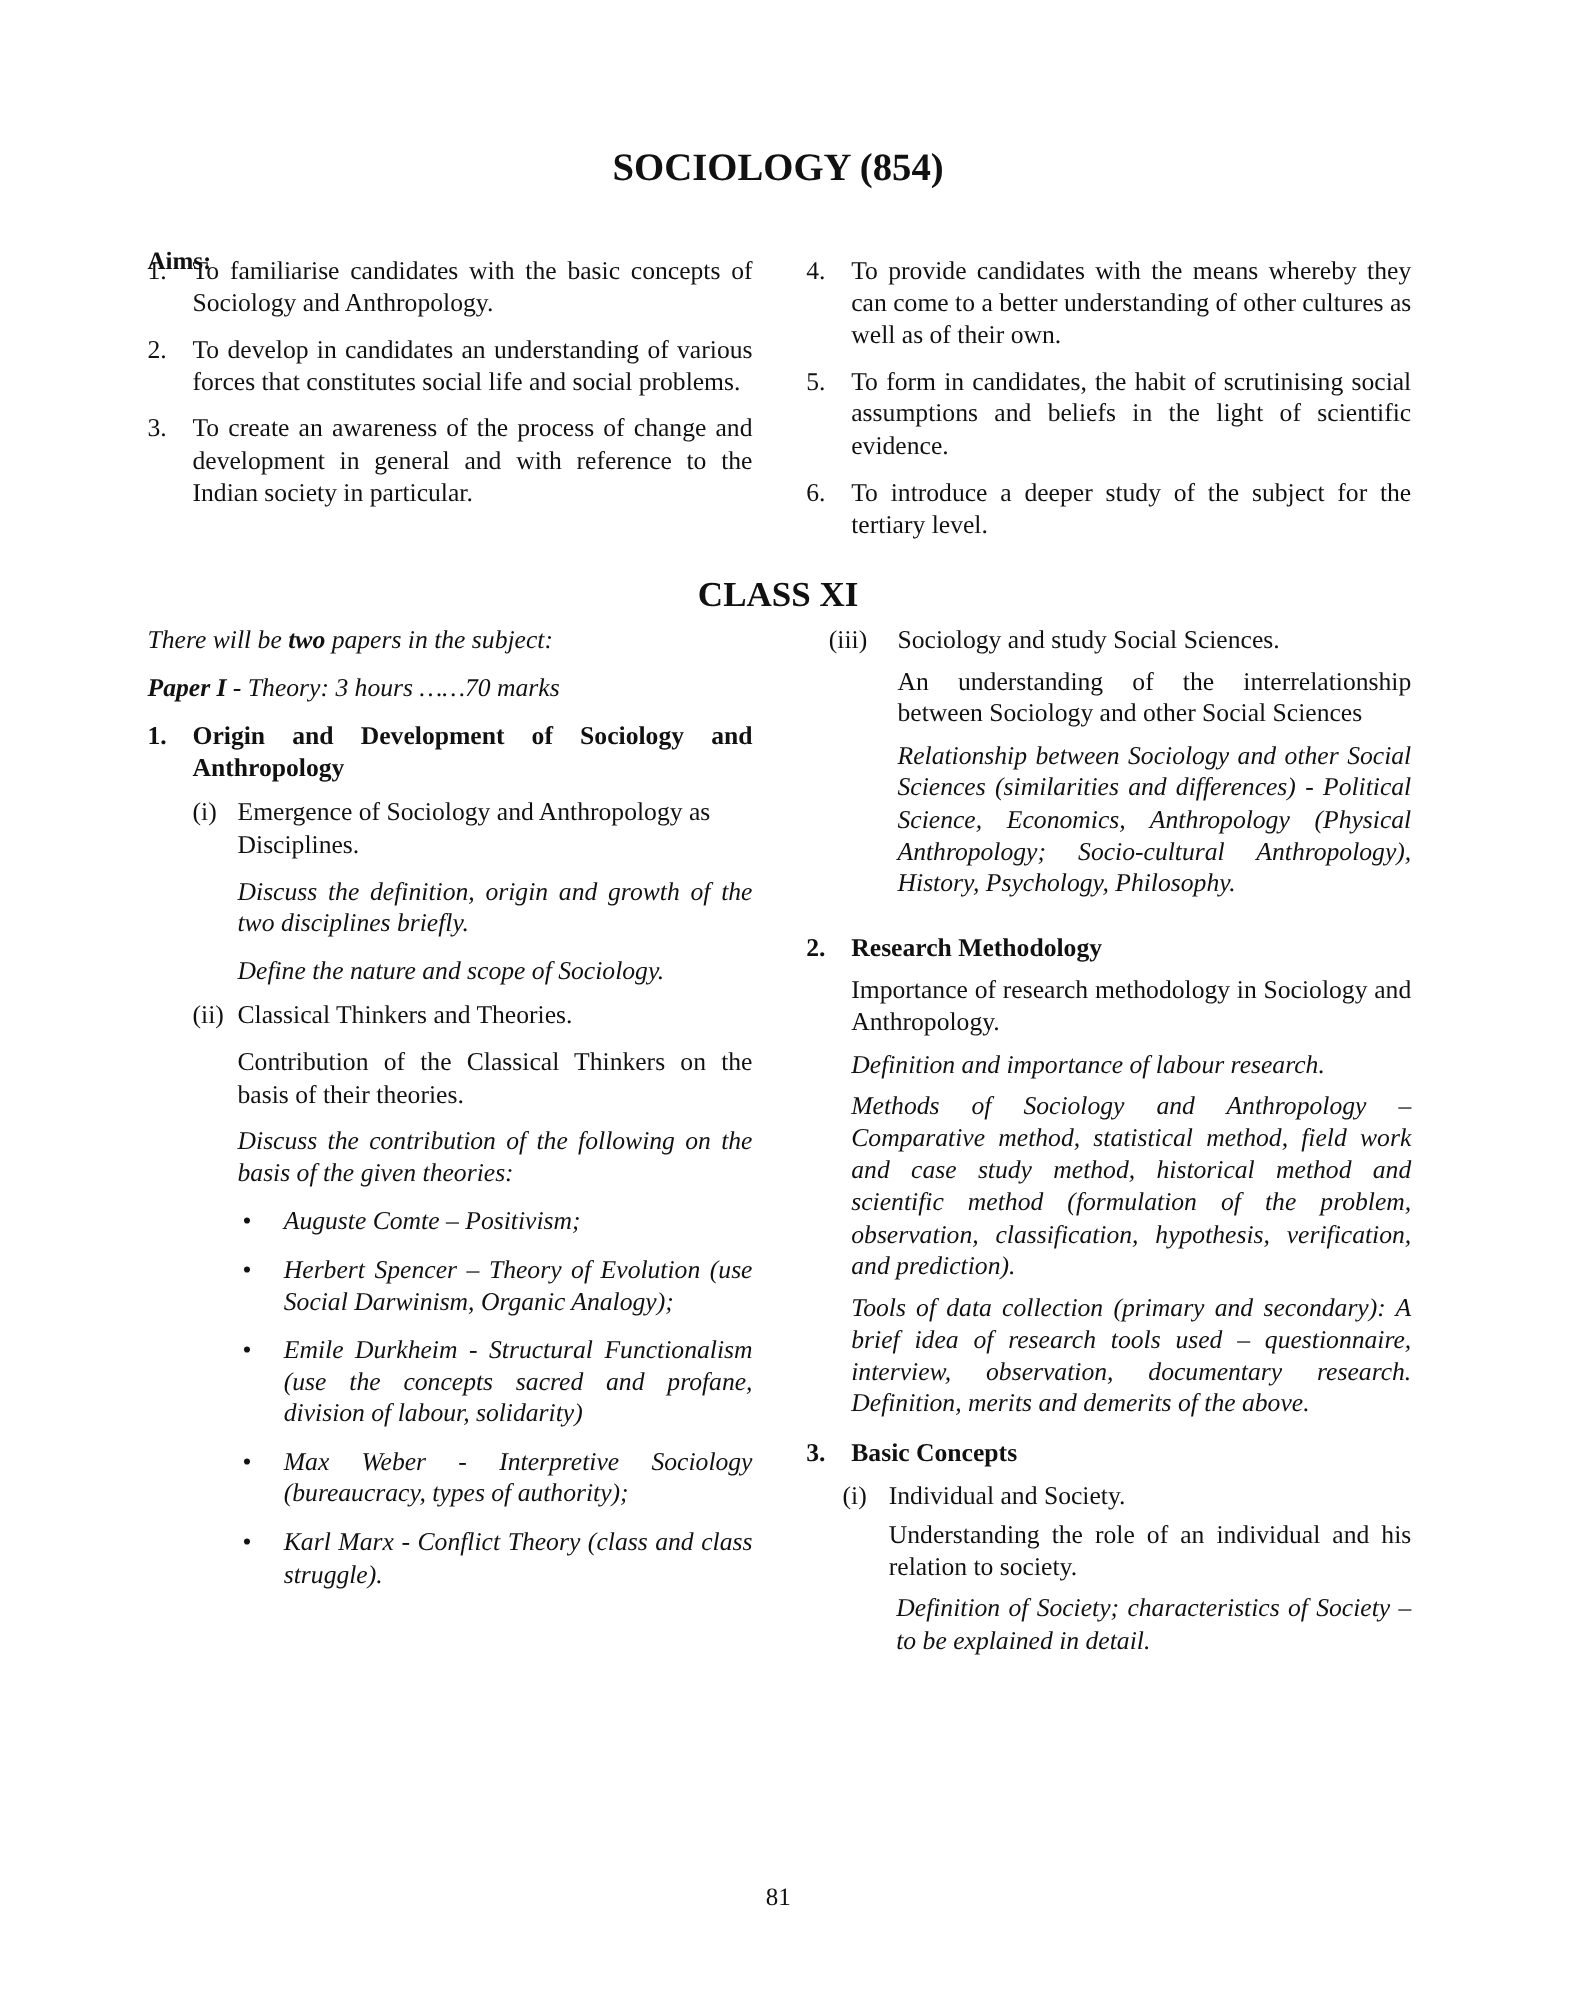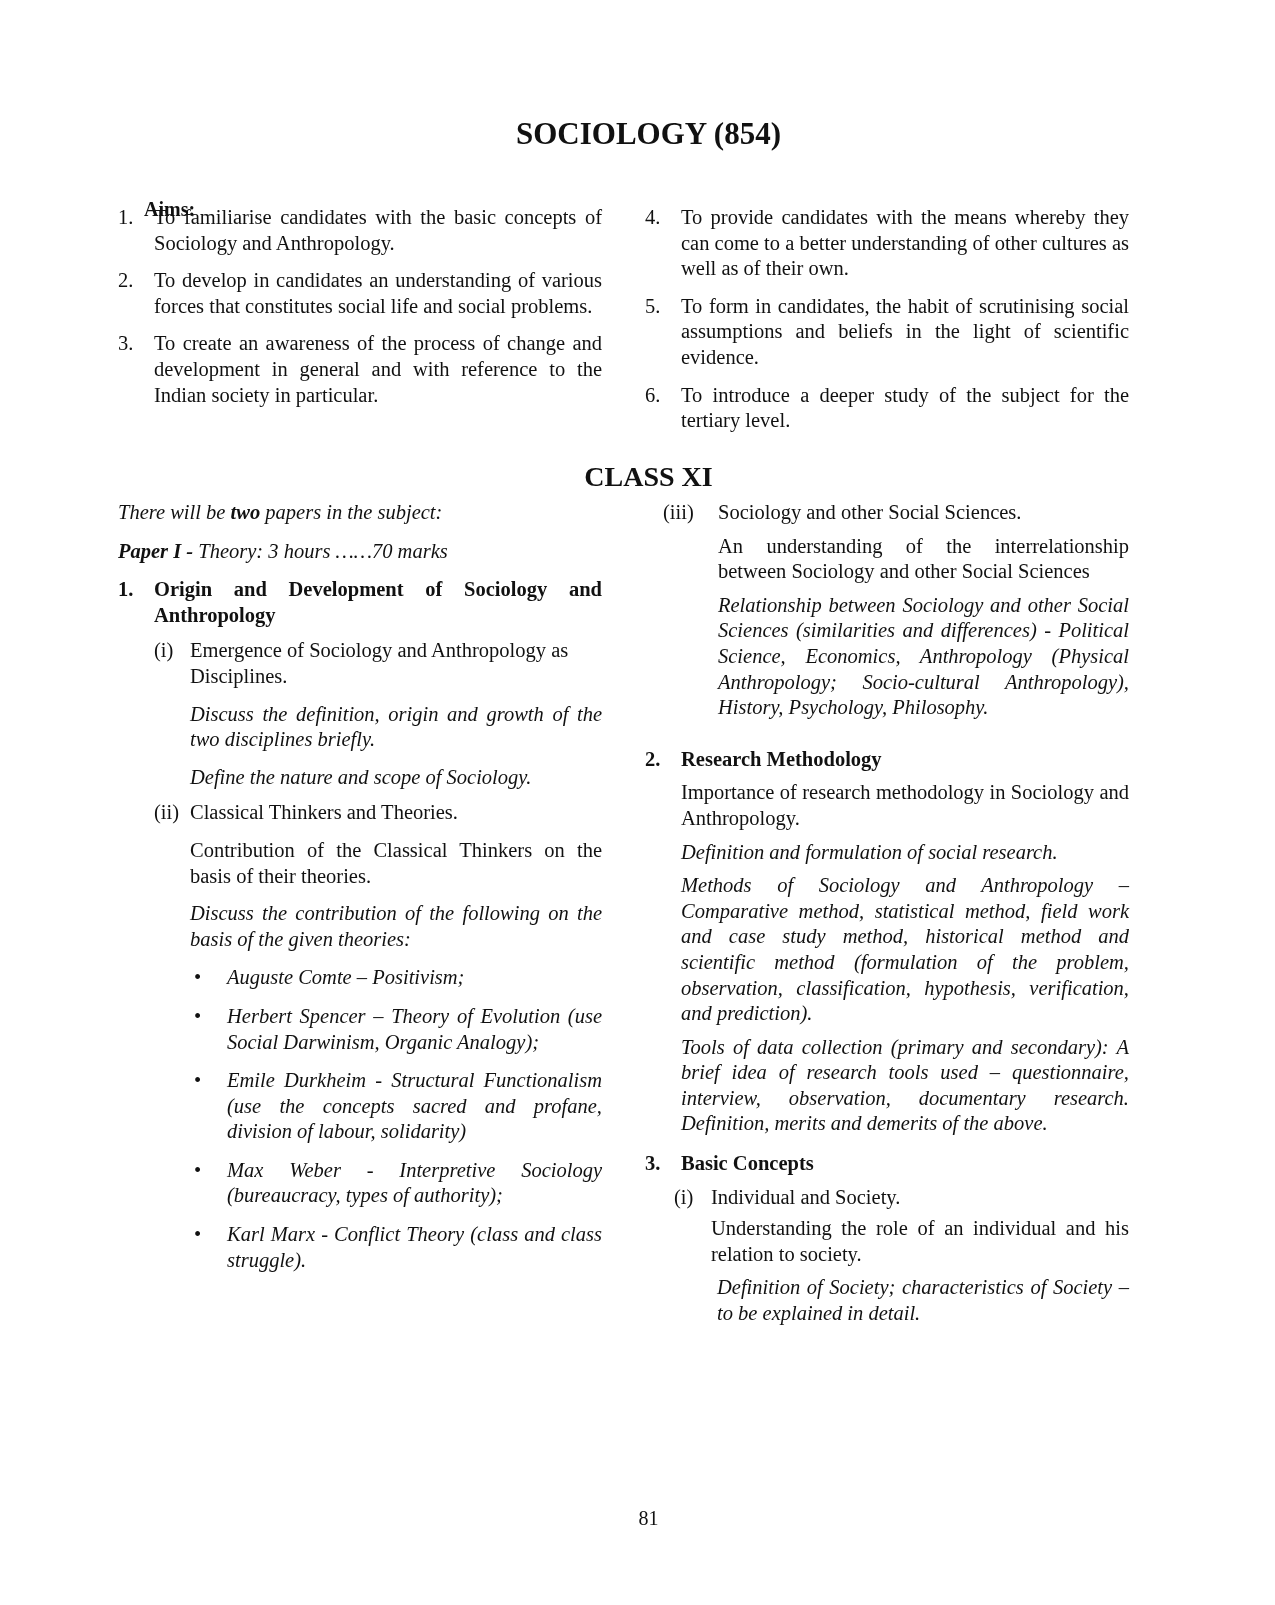--- a/index.html
+++ b/index.html
@@ -1,18 +1,18 @@
 <!DOCTYPE html>
 <html><head>
 <meta charset="utf-8">
 <style>
   html, body { margin:0; padding:0; background:#ffffff; }
   body { width:1275px; height:1605px; position:relative; overflow:hidden;
          font-family:"Liberation Serif", "DejaVu Serif", serif; color:#111; }
-  .abs { position:absolute;padding-left:26px; }
+  .abs { position:absolute; }
   .title { left:0; width:1245px; top:116px; text-align:center; font-weight:bold; font-size:31px; }
   .aims-label { left:118px; top:170px; font-weight:bold; font-size:20px;margin-top:28px; }
   .col { position:absolute; font-size:20.5px; line-height:25.6px; }
   .colL { left:118px; width:484px; }
   .colR { left:645px; width:484px; }
   .ol-item { position:relative; padding-left:36px; text-align:justify; margin-bottom:12px; }
   .ol-item .num { position:absolute; left:0; top:0; }
   .class-head { left:0; width:1245px; top:461px; text-align:center; font-weight:bold; font-size:28px; }
   .it { font-style:italic; }
   p { margin:0; }
@@ -105,31 +105,31 @@
   <div class="bul"><span class="dot">•</span><span>Auguste Comte – Positivism;</span></div>
   <div class="bul"><span class="dot">•</span><span>Herbert Spencer – Theory of Evolution (use Social Darwinism, Organic Analogy);</span></div>
   <div class="bul"><span class="dot">•</span><span>Emile Durkheim - Structural Functionalism (use the concepts sacred and profane, division of labour, solidarity)</span></div>
   <div class="bul"><span class="dot">•</span><span>Max Weber - Interpretive Sociology (bureaucracy, types of authority);</span></div>
   <div class="bul"><span class="dot">•</span><span>Karl Marx - Conflict Theory (class and class struggle).</span></div>
 </div>
 
 <div class="col colR" style="top:500px;">
   <div class="r-sub">
     <span class="rn">(iii)</span>
-    <span>Sociology and other Social Sciences.</span>
+    <span>Sociology and study Social Sciences.</span>
   </div>
   <p class="r-para">An understanding of the interrelationship between Sociology and other Social Sciences</p>
   <p class="r-para it">Relationship between Sociology and other Social Sciences (similarities and differences) - Political Science, Economics, Anthropology (Physical Anthropology; Socio-cultural Anthropology), History, Psychology, Philosophy.</p>
 
   <div class="r-sec">
     <span class="num">2.</span>
     <span>Research Methodology</span>
   </div>
   <p class="r-p2">Importance of research methodology in Sociology and Anthropology.</p>
-  <p class="r-p2 it">Definition and formulation of social research.</p>
+  <p class="r-p2 it">Definition and importance of labour research.</p>
   <p class="r-p2 it">Methods of Sociology and Anthropology – Comparative method, statistical method, field work and case study method, historical method and scientific method (formulation of the problem, observation, classification, hypothesis, verification, and prediction).</p>
   <p class="r-p2 it">Tools of data collection (primary and secondary): A brief idea of research tools used – questionnaire, interview, observation, documentary research. Definition, merits and demerits of the above.</p>
 
   <div class="r-sec" style="margin-top:14px;">
     <span class="num">3.</span>
     <span>Basic Concepts</span>
   </div>
   <div class="r-sub3">
     <span class="rn">(i)</span>
     <span>Individual and Society.</span>

